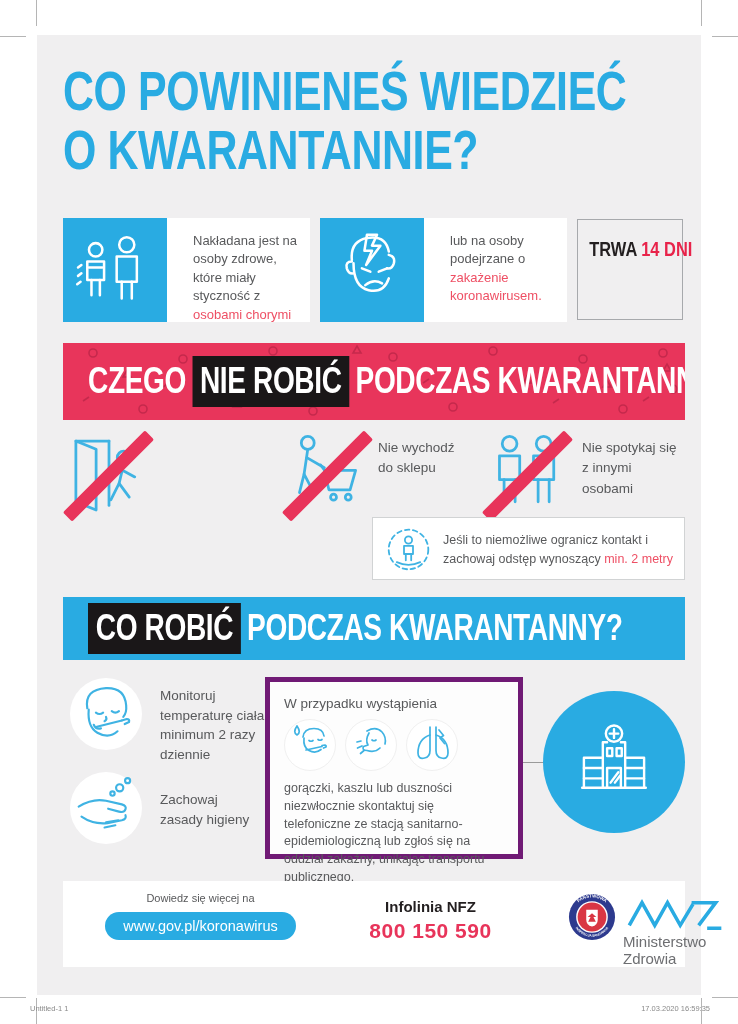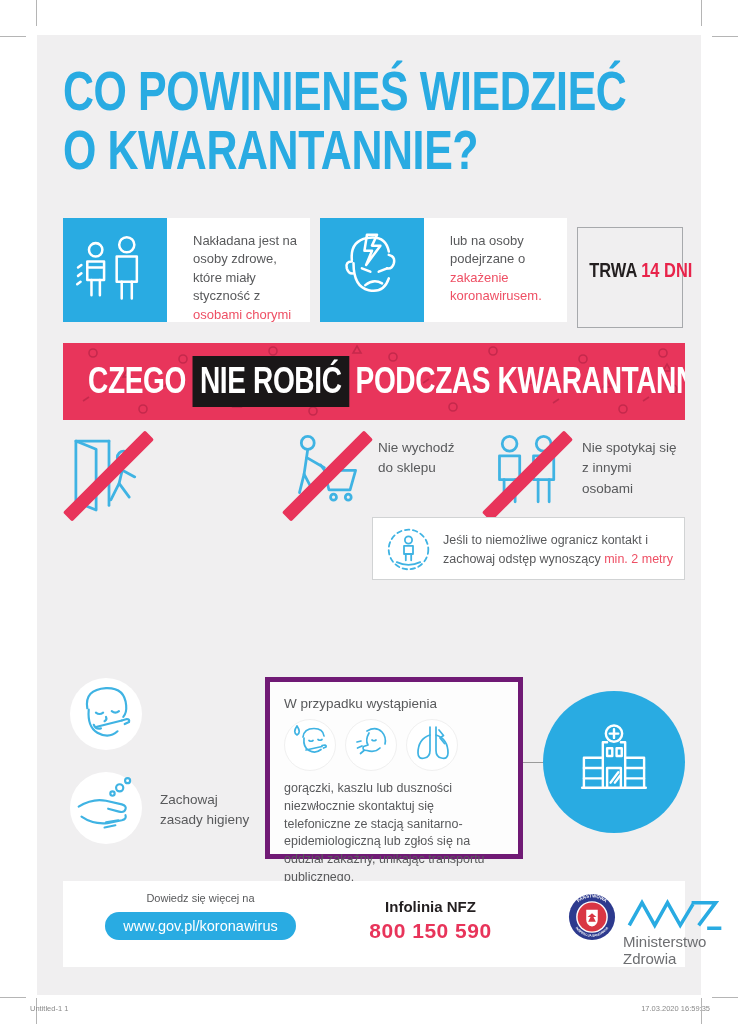--- a/index.html
+++ b/index.html
@@ -12,21 +12,21 @@
   .cond{display:inline-block;transform:scaleX(0.78);transform-origin:0 50%;white-space:nowrap;letter-spacing:-0.5px;}
   .cond-c{display:inline-block;transform:scaleX(0.82);transform-origin:50% 50%;white-space:nowrap;}
 
   .title{position:absolute;left:63px;top:62px;color:#29abe2;font-weight:bold;font-size:55px;line-height:59px;}
 
   
   .sq{position:absolute;top:218px;width:104px;height:104px;background:#29abe2;}
   .sq svg{position:absolute;left:10px;top:10px;}
   .tb{position:absolute;top:218px;width:143px;height:104px;background:#ffffff;box-sizing:border-box;padding:14px 8px 0 26px;font-size:13px;line-height:1.42;color:#58595b;}
   .accent{color:#ee4f64;}
-  .trwa-box{position:absolute;left:577px;top:219px;width:106px;height:101px;border:1px solid #a7a9ac;box-sizing:border-box;text-align:center;padding-top:31px;margin-top:8px;}
+  .trwa-box{position:absolute;left:577px;top:219px;width:106px;height:101px;border:1px solid #a7a9ac;box-sizing:border-box;text-align:center;padding-top:18px;}
   .trwa-line{font-weight:bold;font-size:20px;color:#231f20;}
   .trwa-days{color:#e8234a;}
   .trwa-note{font-size:13.5px;color:#58595b;line-height:1.35;margin-top:3px;}
 
   
   .banner{position:absolute;left:63px;width:622px;display:flex;align-items:center;overflow:hidden;}
   .banner-red{top:343px;height:77px;background:#e8355b;}
   .banner-blue{top:597px;height:63px;background:#29abe2;}
   .banner .pattern{position:absolute;left:0;top:0;}
   .banner-head{position:relative;z-index:1;margin-left:25px;color:#fff;font-weight:bold;font-size:36px;}
@@ -201,32 +201,36 @@
     <svg width="45" height="45" viewBox="0 0 100 100" fill="none" stroke="#3fb3e3" stroke-width="4" stroke-linecap="round" stroke-linejoin="round">
       <circle cx="50" cy="50" r="44" stroke-dasharray="10 8"></circle>
       <circle cx="50" cy="29" r="8"></circle>
       <path d="M40,42 h20 v18 h-20 z"></path>
       <path d="M44,60 v14 M56,60 v14"></path>
       <path d="M24,78 q26,12 52,0"></path>
     </svg>
     <div class="distance-text"><span>Jeśli to niemożliwe ogranicz kontakt i zachowaj odstęp wynoszący </span><span class="accent">min. 2 metry</span></div>
   </div>
 
+  <div class="banner banner-blue">
+    <div class="banner-head"><span class="cond"><span class="hl">CO ROBIĆ</span><span>PODCZAS KWARANTANNY?</span></span></div>
+  </div>
 
   <div class="do-circle" style="top:678px;">
     <svg width="72" height="72" viewBox="0 0 100 100" fill="none" stroke="#3fb3e3" stroke-width="3" stroke-linecap="round" stroke-linejoin="round">
       <path d="M24,42 q-4,-26 26,-28 q26,-1 28,24 q1,10 -4,16"></path>
       <path d="M26,44 q-2,24 12,32 q16,9 28,-2"></path>
       <path d="M36,48 q5,4 10,0 M58,46 q5,4 10,0"></path>
       <path d="M50,54 q2,4 -2,6"></path>
       <path d="M36,68 l36,-9"></path>
       <path d="M72,59 l7,-2 q4,0 3,4 l-6,3"></path>
       <path d="M33,65 q3,7 10,5"></path>
     </svg>
   </div>
+  <div class="do-label" style="top:686px;width:118px;">Monitoruj temperaturę ciała minimum 2 razy dziennie</div>
 
   <div class="do-circle" style="top:772px;">
     <svg width="72" height="72" viewBox="0 0 100 100" fill="none" stroke="#3fb3e3" stroke-width="3" stroke-linecap="round" stroke-linejoin="round">
       <path d="M12,48 q20,-12 38,-8 l22,5 q7,2 5,7 q-2,5 -9,3 l-15,-4"></path>
       <path d="M16,62 q16,11 36,9 l20,-4 q7,-2 5,-7"></path>
       <path d="M50,70 l17,-3 M48,77 l15,-3"></path>
       <circle cx="69" cy="22" r="5"></circle>
         <circle cx="80" cy="12" r="3.5"></circle>
         <circle cx="59" cy="30" r="3"></circle>
     </svg>

